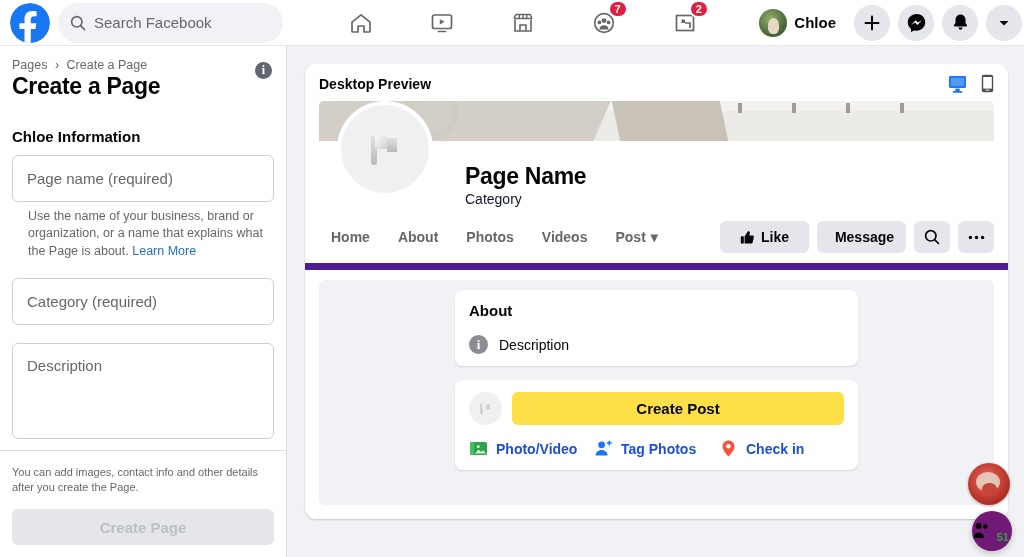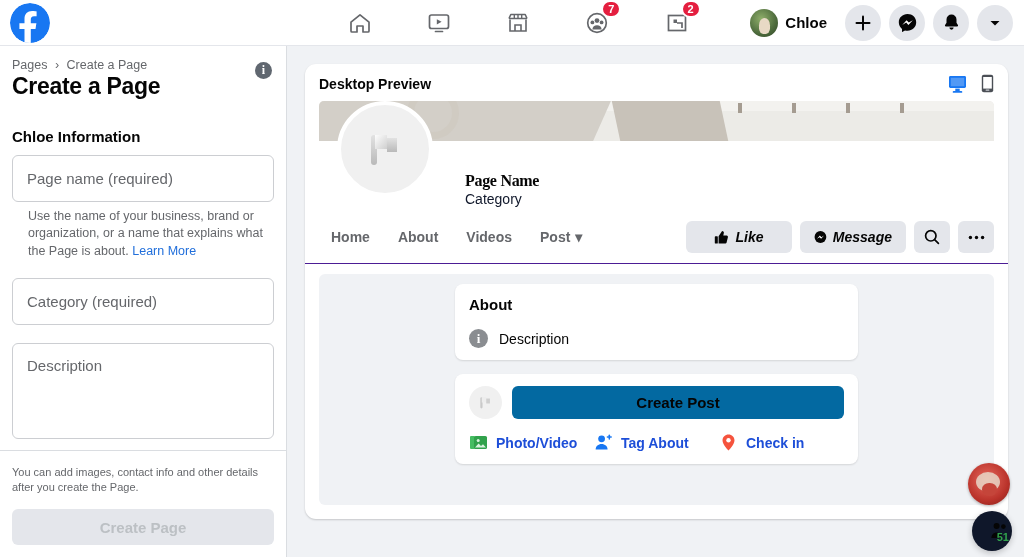--- a/index.html
+++ b/index.html
@@ -31,21 +31,21 @@
     display: flex; align-items: center; justify-content: center;
     border-radius: 8px; cursor: pointer;
   }
   .badge {
     position: absolute; top: -3px; right: 4px;
     background: #e41e3f; color: #fff; font-size: 11px; font-weight: bold;
     min-width: 18px; height: 18px; border-radius: 9px;
     display: flex; align-items: center; justify-content: center;
     padding: 0 5px; border: 2px solid #fff;
   }
-  .tb-right { display: flex; gap: 8px; padding-right: 11px; }
+  .tb-right { display: flex; gap: 8px; padding-right: 2px; }
   .profile-chip { display: flex; align-items: center; gap: 7px; padding: 4px 10px 4px 4px; border-radius: 18px; cursor: pointer; }
   .profile-chip .nm { font-size: 15px; font-weight: bold; }
   .avatar-sm { width: 28px; height: 28px; border-radius: 50%; flex: none;
     background: radial-gradient(circle at 40% 35%, #8fae6a, #4d6b3c 60%, #2f4326);
     position: relative; overflow: hidden; }
   .avatar-sm::after { content:""; position:absolute; left:30%; top:35%; width:42%; height:55%;
     border-radius: 50% 50% 40% 40%; background:#e8d9c5; }
   .circ-btn {
     width: 36px; height: 36px; border-radius: 50%; background: #e4e6eb;
     display: flex; align-items: center; justify-content: center; cursor: pointer;
@@ -113,36 +113,36 @@
   .tick { position: absolute; top: 2px; width: 4px; height: 10px; background: #a59c91; }
 
   .pv-ident { display: flex; align-items: flex-end; padding: 0 14px; height: 74px; position: relative; }
   .page-avatar {
     width: 96px; height: 96px; border-radius: 50%;
     background: #f0f0f0; border: 4px solid #fff;
     position: absolute; left: 32px; top: -40px;
     display: flex; align-items: center; justify-content: center;
   }
   .ident-text { margin-left: 146px; padding-bottom: 8px; }
-  .pn { font-size: 16px; font-weight: bold; letter-spacing: -0.3px; font-family: Liberation Serif, serif; }
+  .pn { font-size: 23px; font-weight: bold; letter-spacing: -0.3px; }
   .pc { font-size: 14px; color: #0f172a; margin-top: 1px; }
 
   .pv-tabs {
     display: flex; align-items: center; padding: 6px 14px 10px 14px;
-    border-bottom: 1px solid #4c1d95; gap: 4px;
+    border-bottom: 7px solid #4c1d95; gap: 4px;
   }
   .ptab { font-size: 14px; font-weight: bold; color: #65676b;
     padding: 8px 12px; border-radius: 6px; cursor: pointer; display: flex; align-items: center; gap: 5px; }
   .pv-actions { margin-left: auto; display: flex; align-items: center; gap: 8px; }
   .act {
     height: 32px; background: #e4e6eb; border-radius: 6px;
     display: flex; align-items: center; justify-content: center; gap: 6px;
     font-size: 14px; font-weight: bold; cursor: pointer; padding: 0 14px;
   }
-  .act.wide { width: 106px; font-style: italic; }
+  .act.wide { width: 89px; }
   .act.sq { width: 36px; padding: 0; }
 
   .pv-body { flex: 1; background: #f0f2f5; margin: 10px 14px 14px 14px; border-radius: 6px; padding: 10px 0; }
   .feed { width: 403px; margin: 0 auto; }
   .fcard { background: #fff; border-radius: 8px; box-shadow: 0 1px 2px rgba(0,0,0,.12); padding: 12px 14px; }
   .about-h { font-size: 15px; font-weight: bold; margin-bottom: 16px; }
   .about-row { display: flex; align-items: center; gap: 11px; }
   .info-grey {
     width: 19px; height: 19px; border-radius: 50%; background: #8a8d91;
     color: #fff; font-size: 13px; font-weight: bold; font-family: "Liberation Serif", serif;
@@ -150,56 +150,63 @@
   }
   .about-row .txt { font-size: 14px; color: #050505; }
 
   .composer { margin-top: 14px; }
   .comp-top { display: flex; align-items: center; gap: 10px; }
   .mini-avatar {
     width: 33px; height: 33px; border-radius: 50%; background: #f0f0f0;
     display: flex; align-items: center; justify-content: center; flex: none;
   }
   .comp-box {
-    flex: 1; height: 33px; background: #0369a1; border-radius: 6px;
+    flex: 1; height: 33px; background: #fde047; border-radius: 6px;
     display: flex; align-items: center; justify-content: center;
     font-size: 15px; font-weight: bold; cursor: pointer;
   }
   .comp-actions { display: flex; align-items: center; margin-top: 14px; }
   .cact { flex: 1; display: flex; align-items: center; gap: 8px; cursor: pointer; }
   .cact .lbl { font-size: 14px; font-weight: bold; color: #1d4ed8; }
 
   
   .float-av {
     position: absolute; right: 14px; bottom: 52px;
     width: 42px; height: 42px; border-radius: 50%; overflow: hidden;
     background: radial-gradient(circle at 45% 40%, #e86a5e, #b9322a 62%, #7a1f1a);
     box-shadow: 0 1px 3px rgba(0,0,0,.3); cursor: pointer;
   }
   .float-av::before { content:""; position:absolute; left:18%; top:22%; width:58%; height:48%;
     border-radius:50%; background:#e8e0cf; opacity:.8; }
   .float-av::after { content:""; position:absolute; left:34%; top:48%; width:34%; height:30%;
     border-radius:50%; background:#c5453a; }
   .contacts-btn {
     position: absolute; right: 12px; bottom: 6px;
-    width: 40px; height: 40px; border-radius: 50%; background: #0f172a;
+    width: 40px; height: 40px; border-radius: 50%; background: #701a75;
     box-shadow: 0 2px 6px rgba(0,0,0,.22);
-    display: flex; align-items: center; justify-content: flex-end; cursor: pointer;
+    display: flex; align-items: center; justify-content: flex-start; cursor: pointer;
   }
   .cnt-num { position: absolute; right: 3px; bottom: 8px; font-size: 11px; font-weight: bold; color: #31a24c; }
 </style>
 </head>
 <body>
 
 <div class="topbar">
   <div class="tb-left">
     <svg class="fb-logo" viewBox="0 0 40 40">
       <circle cx="20" cy="20" r="20" fill="#1877f2"></circle>
       <path d="M25.5 26l.9-5.8h-5.6v-3.8c0-1.6.8-3.1 3.3-3.1h2.5V8.4s-2.3-.4-4.5-.4c-4.6 0-7.6 2.8-7.6 7.8v4.4h-5.1V26h5.1v14h6.3V26h4.7z" fill="#fff"></path>
     </svg>
+    <div class="search-pill">
+      <svg width="16" height="16" viewBox="0 0 16 16">
+        <circle cx="6.8" cy="6.8" r="5.2" fill="none" stroke="#65676b" stroke-width="1.6"></circle>
+        <line x1="10.6" y1="10.6" x2="14.6" y2="14.6" stroke="#65676b" stroke-width="1.6" stroke-linecap="round"></line>
+      </svg>
+      <span class="ph">Search Facebook</span>
+    </div>
   </div>
 
   <div class="tb-center">
     <div class="navbtn">
       <svg width="26" height="26" viewBox="0 0 26 26">
         <path d="M4 12.2L13 4.8l9 7.4V21a1 1 0 0 1-1 1h-5v-6h-6v6H5a1 1 0 0 1-1-1z" fill="none" stroke="#65676b" stroke-width="1.7" stroke-linejoin="round"></path>
       </svg>
     </div>
     <div class="navbtn">
       <svg width="26" height="26" viewBox="0 0 26 26">
@@ -353,20 +360,21 @@
         </div>
         <div class="ident-text">
           <div class="pn">Page Name</div>
           <div class="pc">Category</div>
         </div>
       </div>
 
       <div class="pv-tabs">
         <div class="ptab">Home</div>
         <div class="ptab">About</div>
+        <div class="ptab">Photos</div>
         <div class="ptab">Videos</div>
         <div class="ptab">
           <span>Post</span>
           <span>▾</span>
         </div>
 
         <div class="pv-actions">
           <div class="act wide">
             <svg width="15" height="15" viewBox="0 0 15 15">
               <path d="M4.6 6.3L8.1 1c1 0 1.8.8 1.8 1.8L9.3 5.6h3.4c.8 0 1.4.8 1.2 1.6l-1.3 5.2c-.2.7-.8 1.2-1.5 1.2H4.6z" fill="#050505"></path>
@@ -431,21 +439,21 @@
               </div>
               <div class="cact">
                 <svg width="19" height="19" viewBox="0 0 19 19">
                   <circle cx="7.6" cy="5.8" r="3.4" fill="#1877f2"></circle>
                   <path d="M1.6 16.5c0-3.4 2.7-5.6 6-5.6s6 2.2 6 5.6z" fill="#1877f2"></path>
                   <g stroke="#1877f2" stroke-width="1.5" stroke-linecap="round">
                     <line x1="15.3" y1="2.2" x2="15.3" y2="6"></line>
                     <line x1="13.4" y1="4.1" x2="17.2" y2="4.1"></line>
                   </g>
                 </svg>
-                <span class="lbl">Tag About</span>
+                <span class="lbl">Tag Photos</span>
               </div>
               <div class="cact">
                 <svg width="19" height="19" viewBox="0 0 19 19">
                   <path d="M9.5 1.4c-3.3 0-6 2.6-6 5.9 0 4.4 6 10.3 6 10.3s6-5.9 6-10.3c0-3.3-2.7-5.9-6-5.9z" fill="#f5533d"></path>
                   <circle cx="9.5" cy="7.2" r="2.2" fill="#fff"></circle>
                 </svg>
                 <span class="lbl">Check in</span>
               </div>
             </div>
           </div>

